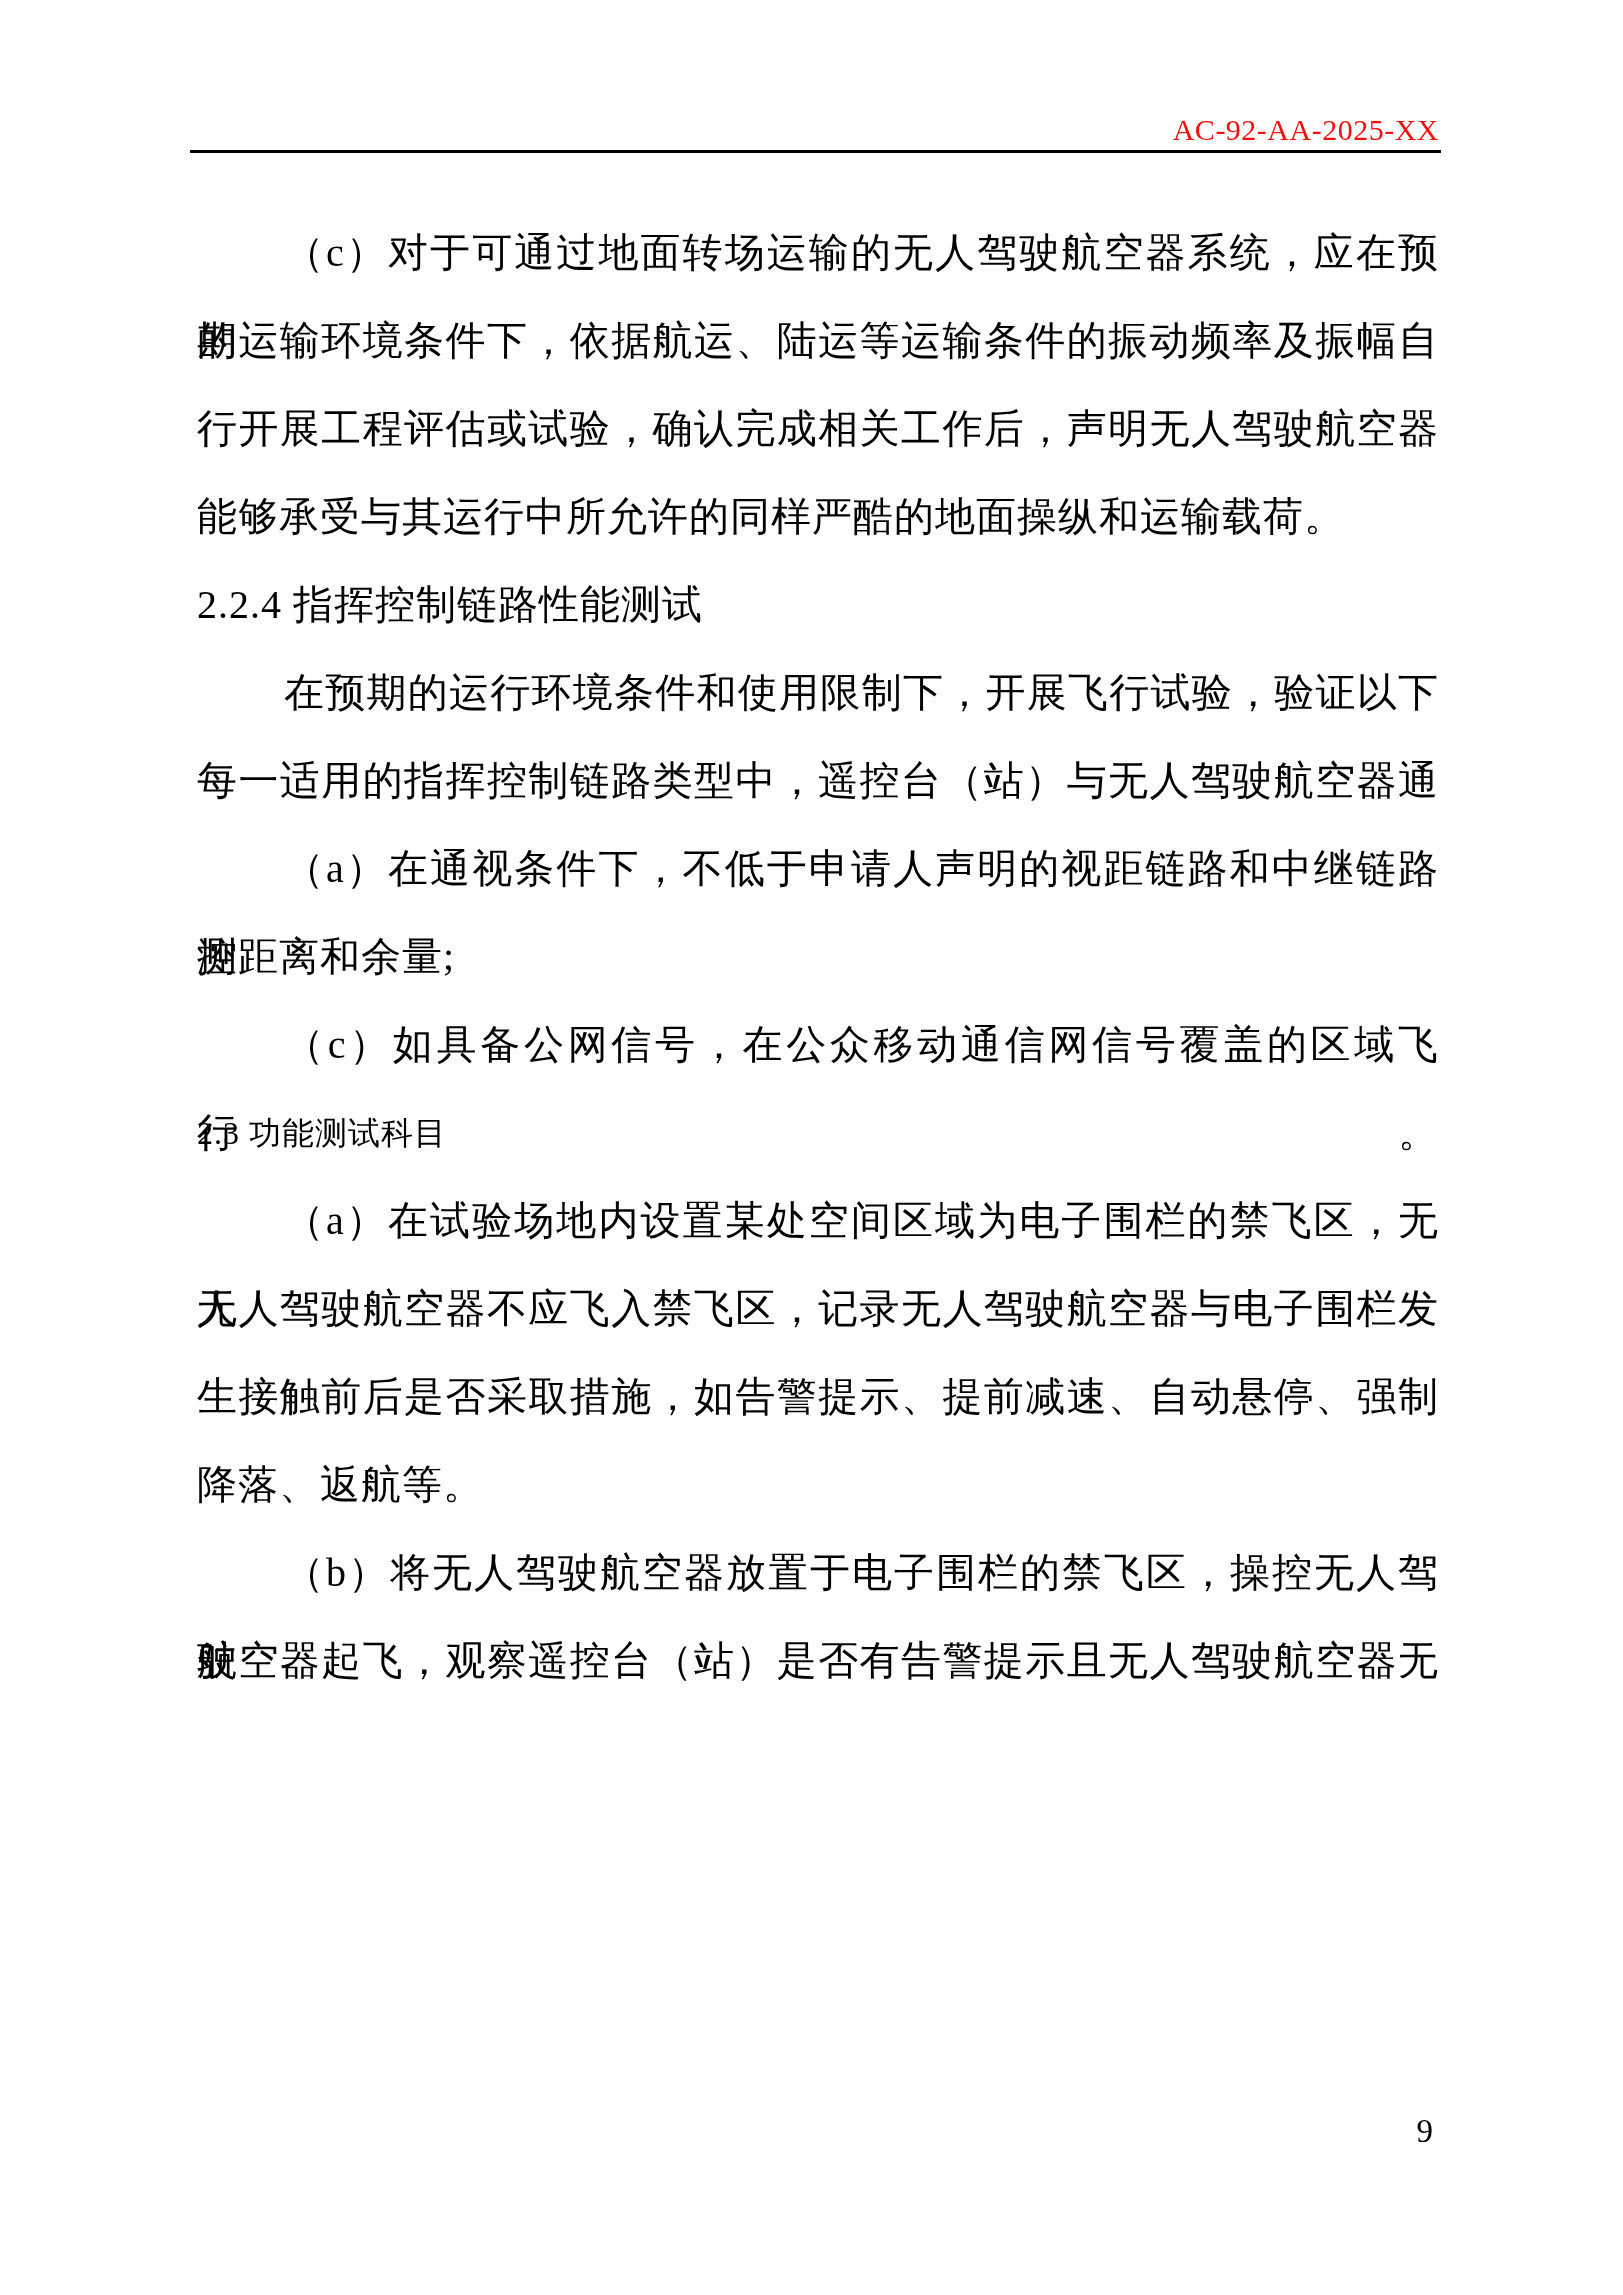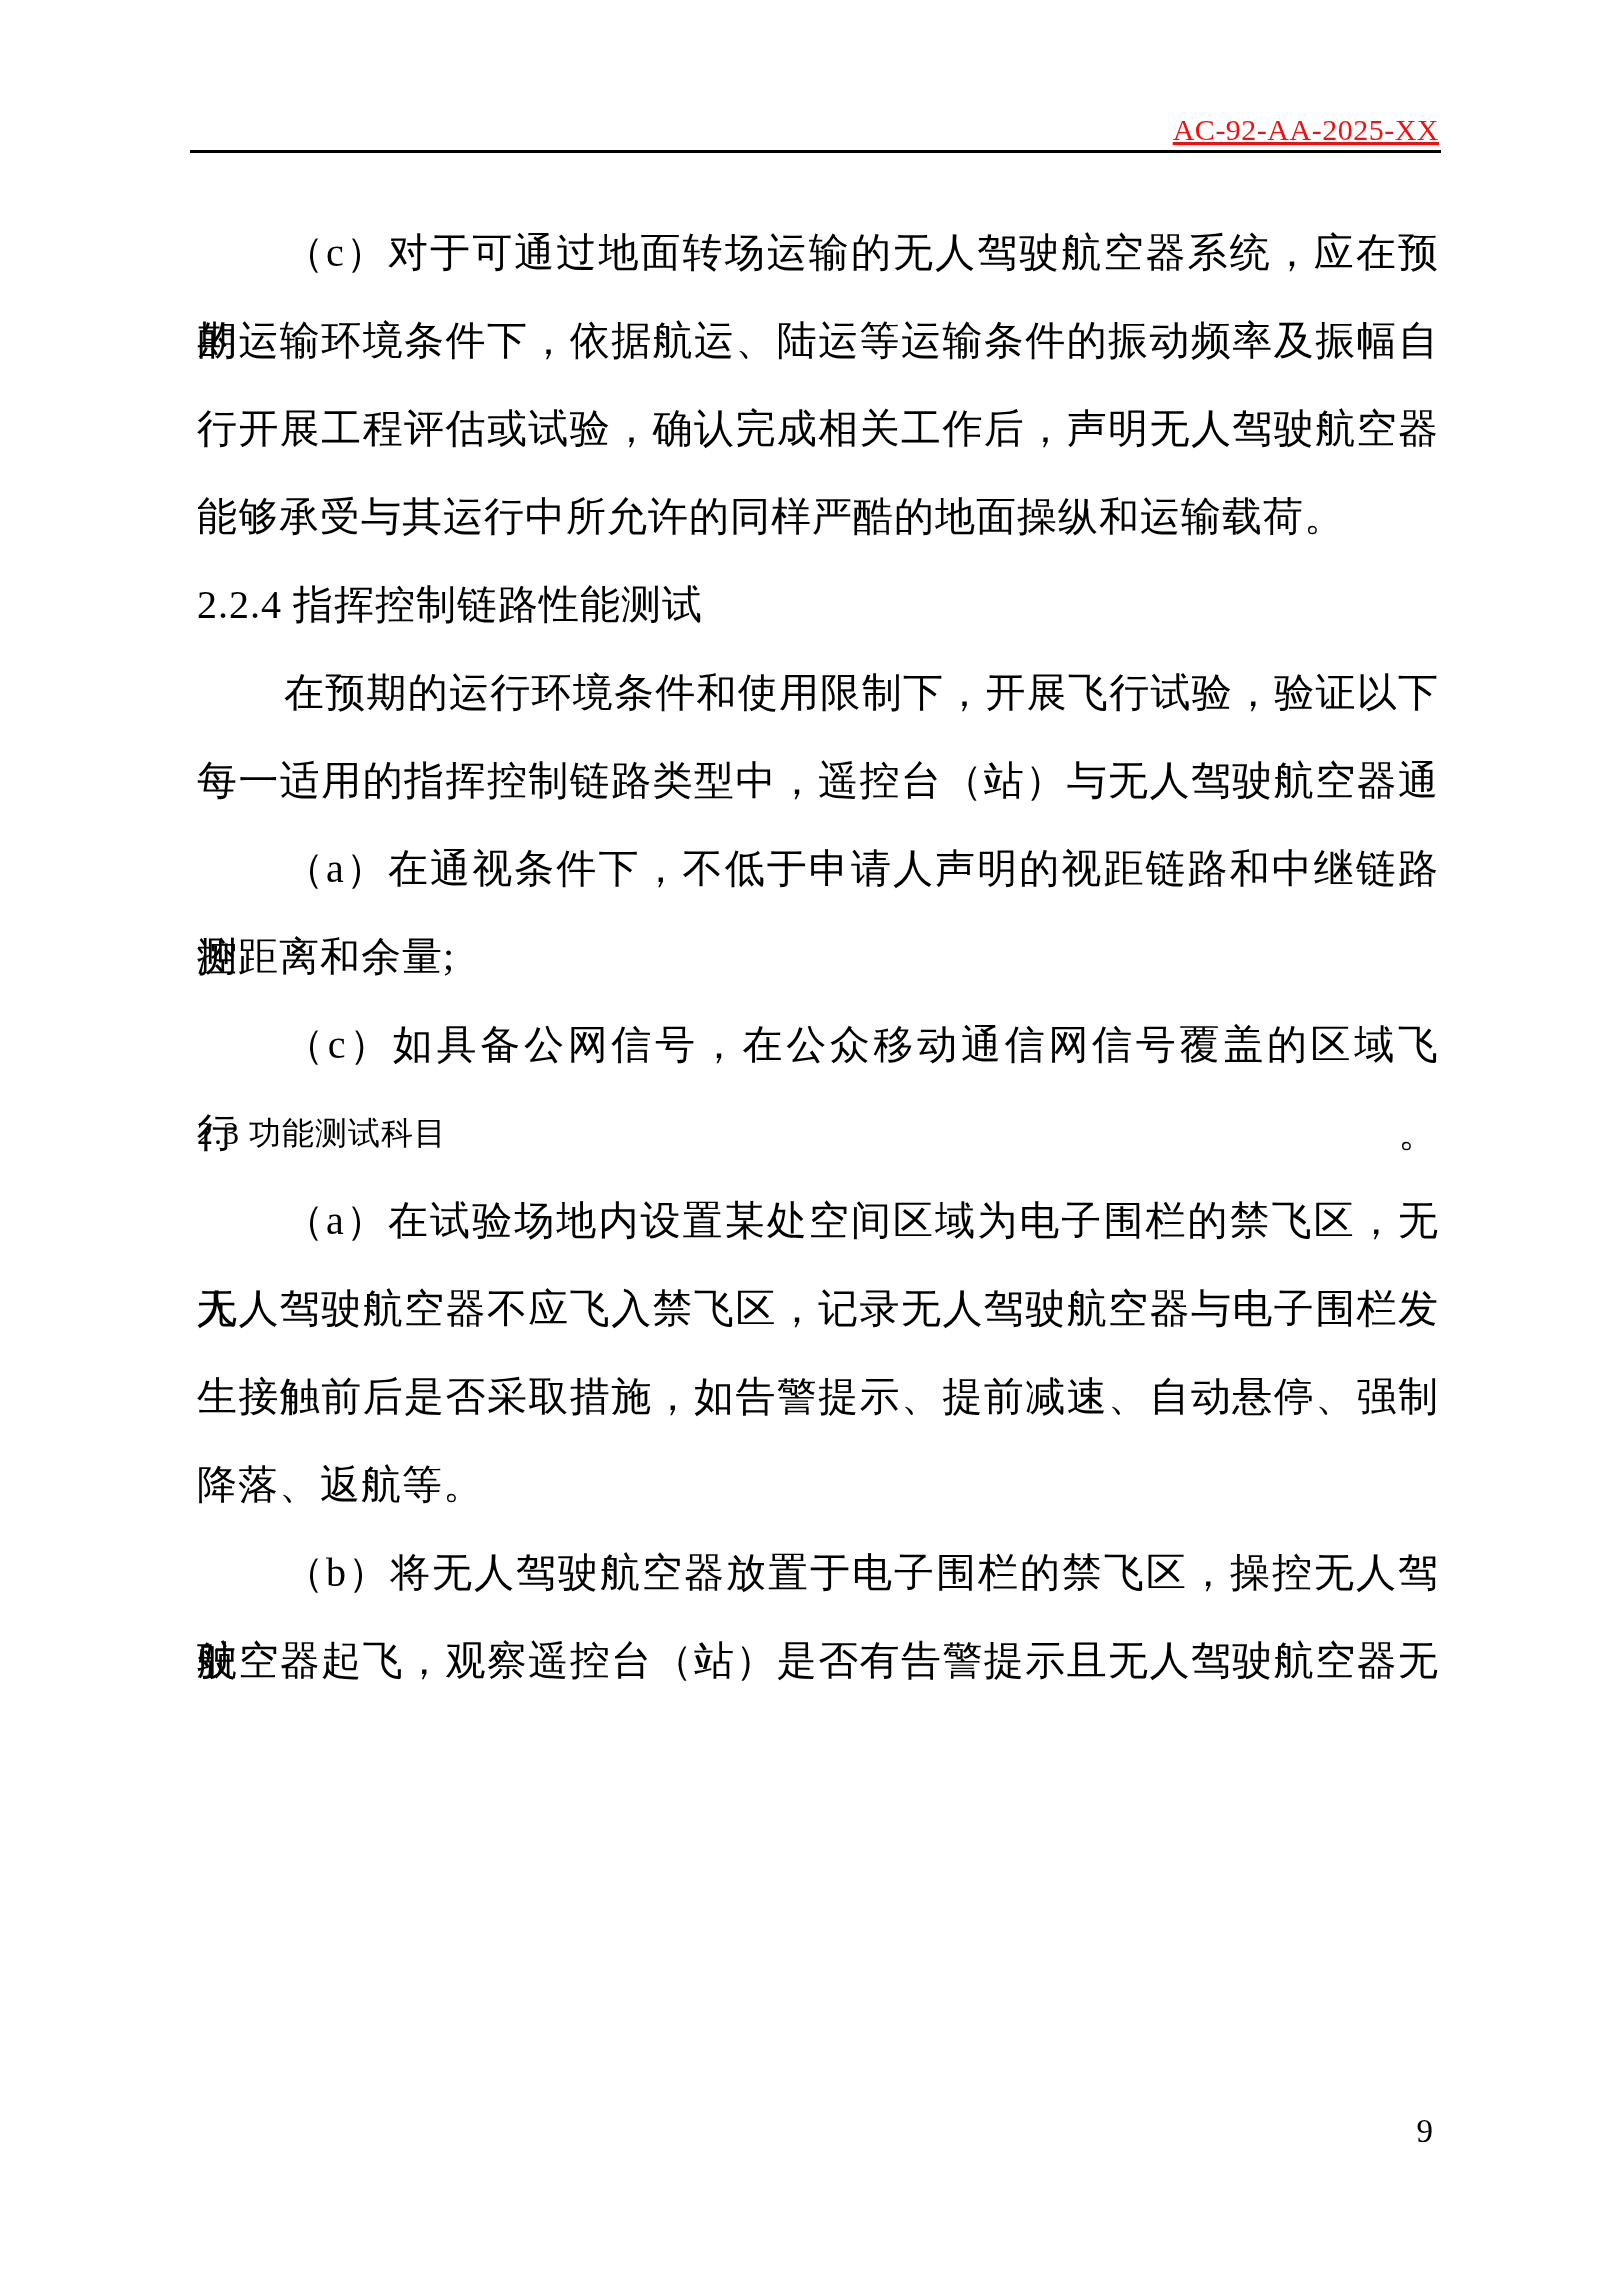--- a/index.html
+++ b/index.html
@@ -12,21 +12,20 @@
     overflow: hidden;
   }
   .doc-number {
     position: absolute;
     top: 112px;
     right: 184px;
     font-size: 30px;
     line-height: 35px;
     letter-spacing: 0.5px;
     font-weight: normal;
-    text-decoration: underline;
   }
   .header-rule {
     position: absolute;
     top: 150px;
     left: 190px;
     width: 1251px;
     height: 3.1px;
     background: #000000;
   }
   .content {

